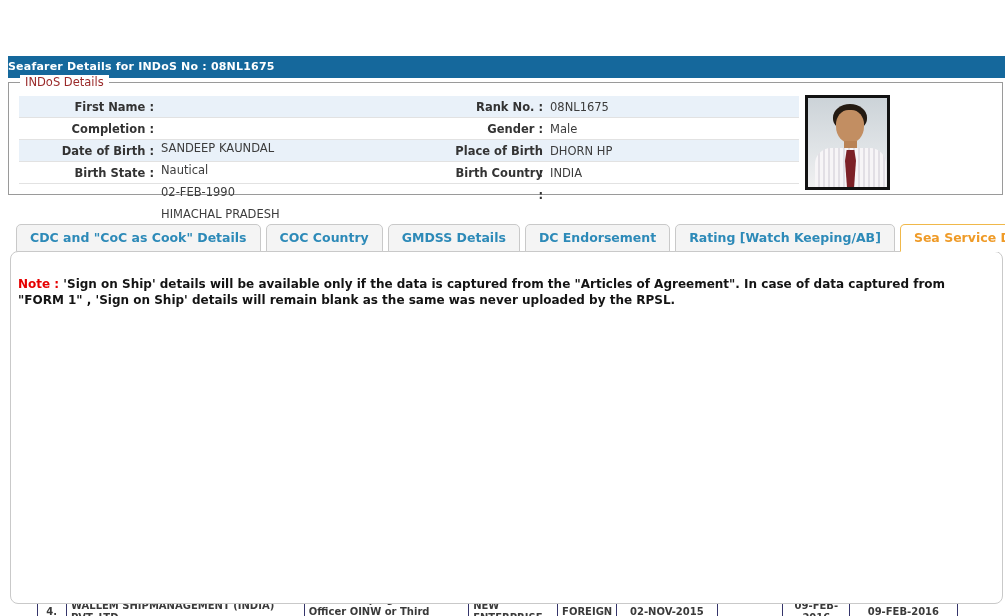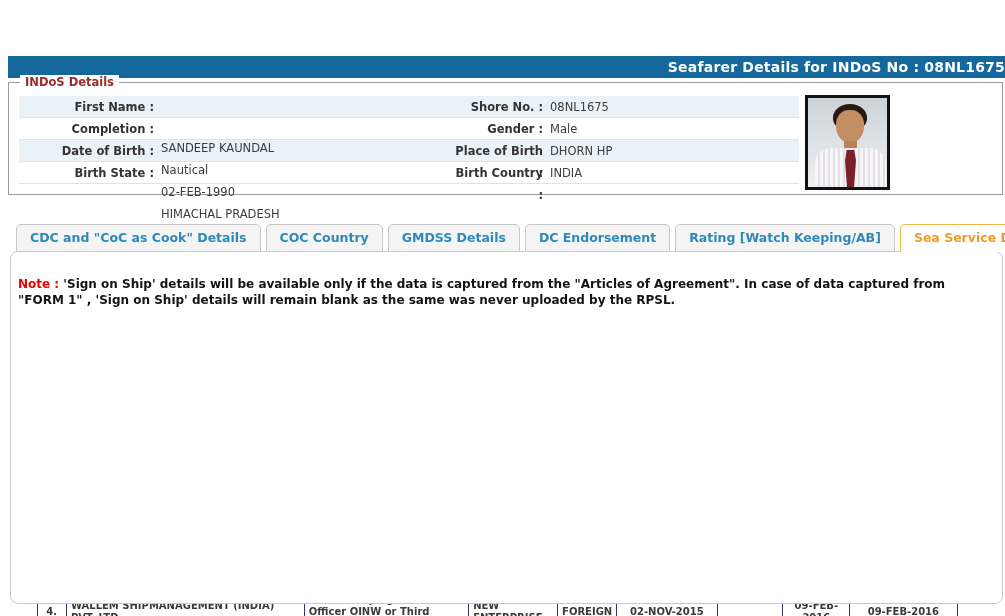--- a/index.html
+++ b/index.html
@@ -1,27 +1,27 @@
 <!DOCTYPE html>
 <html><head>
 <meta charset="utf-8">
 <style>
   * { box-sizing: border-box; margin: 0; padding: 0; }
   html, body { width: 1005px; height: 616px; background: #ffffff; overflow: hidden;
     font-family: "DejaVu Sans", "Liberation Sans", sans-serif; position: relative; }
 
   
   .titlebar { position: absolute; left: 8px; top: 56px; width: 997px; height: 22px;
-    background: #15689c; color: #ffffff; font-weight: bold; font-size: 14px;
-    text-align: right; line-height: 22px; letter-spacing: .2px; }
+    background: #15689c; color: #ffffff; font-weight: bold; font-size: 11px;
+    text-align: left; line-height: 22px; letter-spacing: .2px; }
 
   
   .fset { position: absolute; border: 1px solid #9a9a9a; background: #ffffff; }
   .fset .legend { position: absolute; top: -8px; left: 11px; background: #ffffff;
-    padding: 0 5px; color: #9a2a2a; font-weight: bold; font-size: 11.5px; line-height: 14px; }
+    padding: 0 5px; color: #9a2a2a; font-weight: normal; font-size: 11.5px; line-height: 14px; }
 
   
   .indos { left: 8px; top: 82px; width: 995px; height: 113px; }
   .indos-rows { position: absolute; left: 10px; top: 13px; width: 780px; }
   .irow { display: flex; height: 22px; line-height: 22px; font-size: 11.5px; color: #3c3c3c;
     border-bottom: 1px solid #e2e2e2; }
   .irow.striped { background: #e9f1f9; }
   .irow .lab { font-weight: bold; text-align: right; padding-right: 7px; color: #333; }
   .irow .l1 { width: 142px; } .irow .v1 { width: 293px; margin-top: 41px; }
   .irow .l2 { width: 96px;  } .irow .v2 { flex: 1; }
@@ -80,21 +80,21 @@
 <body>
 
 <div class="titlebar">Seafarer Details for INDoS No : 08NL1675</div>
 
 <div class="fset indos">
   <span class="legend">INDoS Details</span>
   <div class="indos-rows">
     <div class="irow striped">
       <span class="lab l1">First Name :</span>
       <span class="v1">SANDEEP KAUNDAL</span>
-      <span class="lab l2">Shore No. :</span>
+      <span class="lab l2">Rank No. :</span>
       <span class="v2">08NL1675</span>
     </div>
     <div class="irow">
       <span class="lab l1">Completion :</span>
       <span class="v1">Nautical</span>
       <span class="lab l2">Gender :</span>
       <span class="v2">Male</span>
     </div>
     <div class="irow striped">
       <span class="lab l1">Date of Birth :</span>

